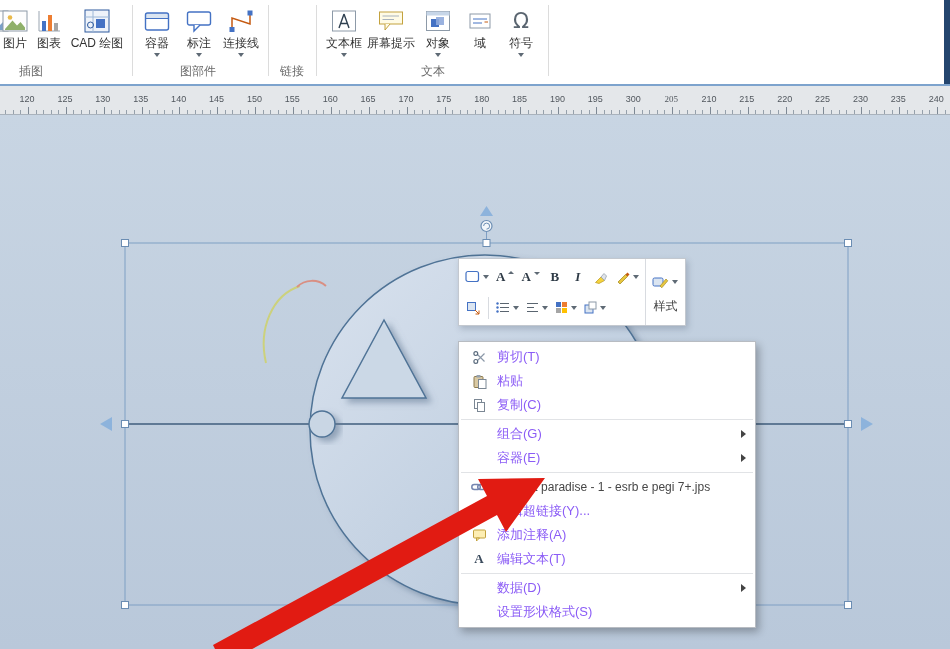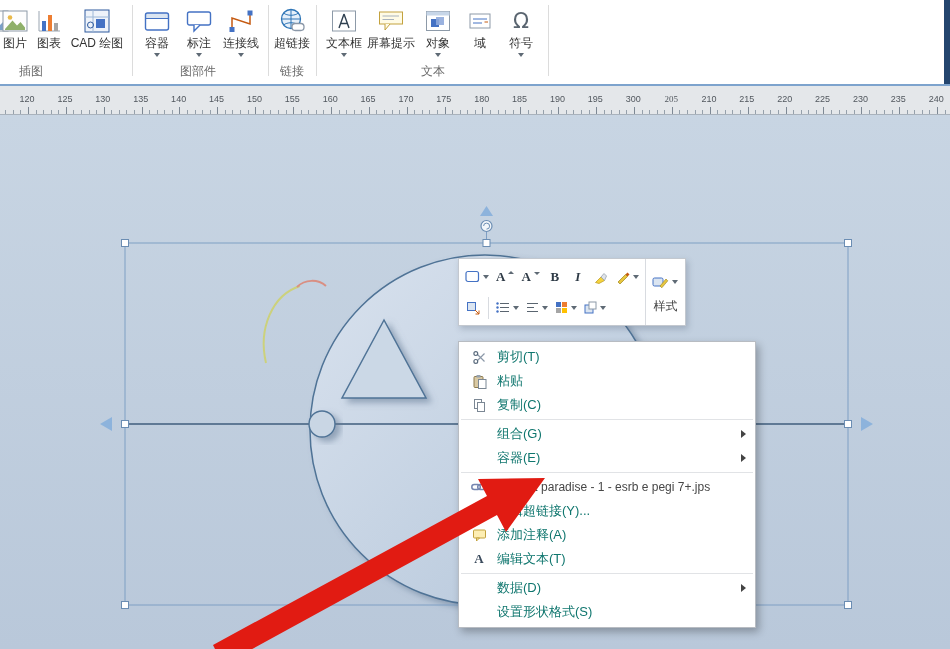--- a/index.html
+++ b/index.html
@@ -37,21 +37,21 @@
   .ai{font:italic 700 13px "Liberation Serif","DejaVu Serif",serif;color:#2f3b47;}
   .tri-up-s{width:0;height:0;border-left:3px solid transparent;border-right:3px solid transparent;border-bottom:3.5px solid #5f6a75;margin-bottom:9px;}
   .tri-down-s{width:0;height:0;border-left:3px solid transparent;border-right:3px solid transparent;border-top:3.5px solid #5f6a75;margin-bottom:7px;}
   .mt-style{width:43px;border-left:1px solid #d8dbe0;display:flex;flex-direction:column;align-items:center;justify-content:center;gap:3px;}
   .mt-style-label{font-size:12px;color:#444;}
 
   
   .context-menu{position:absolute;left:458px;top:226px;width:298px;background:#fff;border:1px solid #b8bcc2;box-shadow:3px 4px 8px rgba(0,0,0,.28);padding:3px 0;z-index:20;}
   .mi{display:flex;align-items:center;height:24px;padding:0 9px;cursor:pointer;}
   .mic{width:22px;display:flex;justify-content:center;align-items:center;}
-  .mlabel{font-size:13px;color:#0f766e;margin-left:7px;white-space:nowrap;}
+  .mlabel{font-size:13px;color:#8b5cf6;margin-left:7px;white-space:nowrap;}
   .mlabel.file{font-size:12px;color:#474747;}
   .tri-right{width:0;height:0;border-top:4px solid transparent;border-bottom:4px solid transparent;border-left:5px solid #444;margin-left:auto;}
   .msep{height:1px;background:#e1e3e6;margin:2px 2px;}
   .a-glyph{font:600 13px "Liberation Serif","DejaVu Serif",serif;color:#3a4a5c;}
 
   
   .arrow-layer{position:absolute;left:0;top:0;width:950px;height:649px;pointer-events:none;z-index:60;}
 </style>
 </head>
 <body>
@@ -136,30 +136,20 @@
             <rect x="1.5" y="18" width="5" height="5" fill="#4472c4"></rect>
             <rect x="19.5" y="1.5" width="5" height="5" fill="#4472c4"></rect>
           </svg>
       </span>
       <span class="rlabel">连接线</span>
       <span class="tri-down"></span>
     </div>
 
     <div class="rsep" style="left:268px"></div>
 
-    <div class="rbtn" style="left:271px;width:42px">
-      <span class="ricon">
-        <svg width="26" height="26" viewBox="0 0 26 26">
-            <circle cx="12" cy="12" r="9.5" fill="#e6f0fa" stroke="#2e75b6" stroke-width="1.3"></circle>
-            <path d="M2.5 12 H21.5 M12 2.5 V21.5 M4.6 6 C8 9,16 9,19.4 6 M4.6 18 C8 15,16 15,19.4 18" fill="none" stroke="#2e75b6"></path>
-            <rect x="13" y="16.5" width="12" height="7" rx="3.2" fill="#fff" stroke="#8b98a8" stroke-width="1.3"></rect>
-          </svg>
-      </span>
-      <span class="rlabel">超链接</span>
-    </div>
 
     <div class="rsep" style="left:316px"></div>
 
     <div class="rbtn" style="left:364px;width:54px">
       <span class="ricon">
         <svg width="26" height="24" viewBox="0 0 26 24">
             <rect x="1.5" y="3" width="23" height="12" fill="#fffbe6" stroke="#c3a23e"></rect>
             <path d="M4.5 7 H21 M4.5 10.5 H16" stroke="#a8b2bd"></path>
             <path d="M7 15 V21 L12 15" fill="#fffbe6" stroke="#c3a23e"></path>
           </svg>

